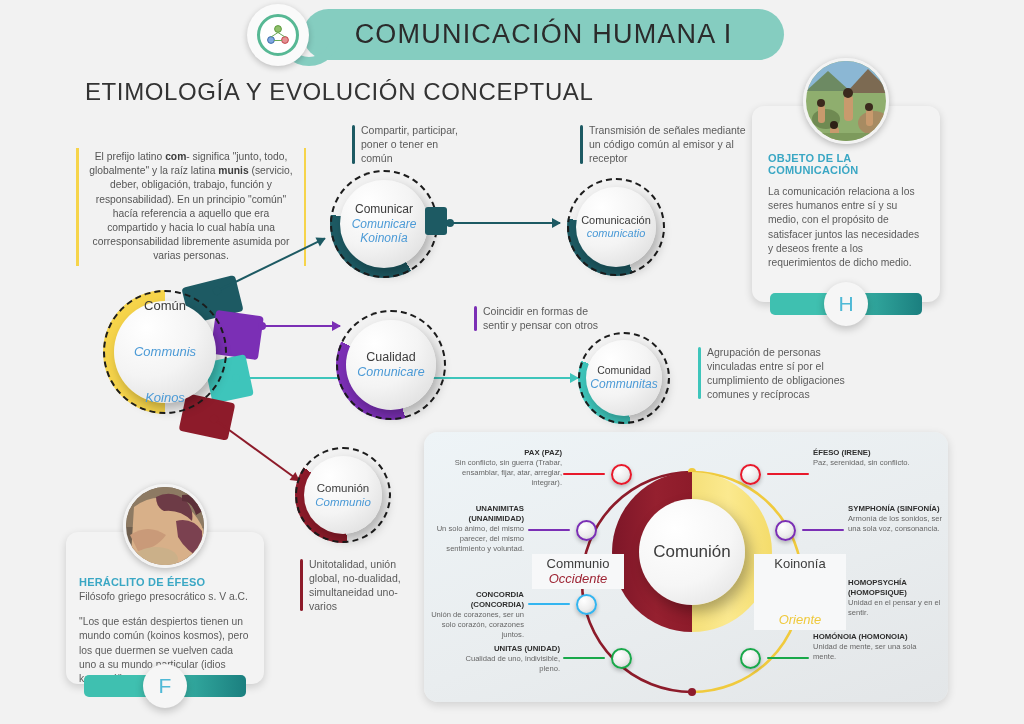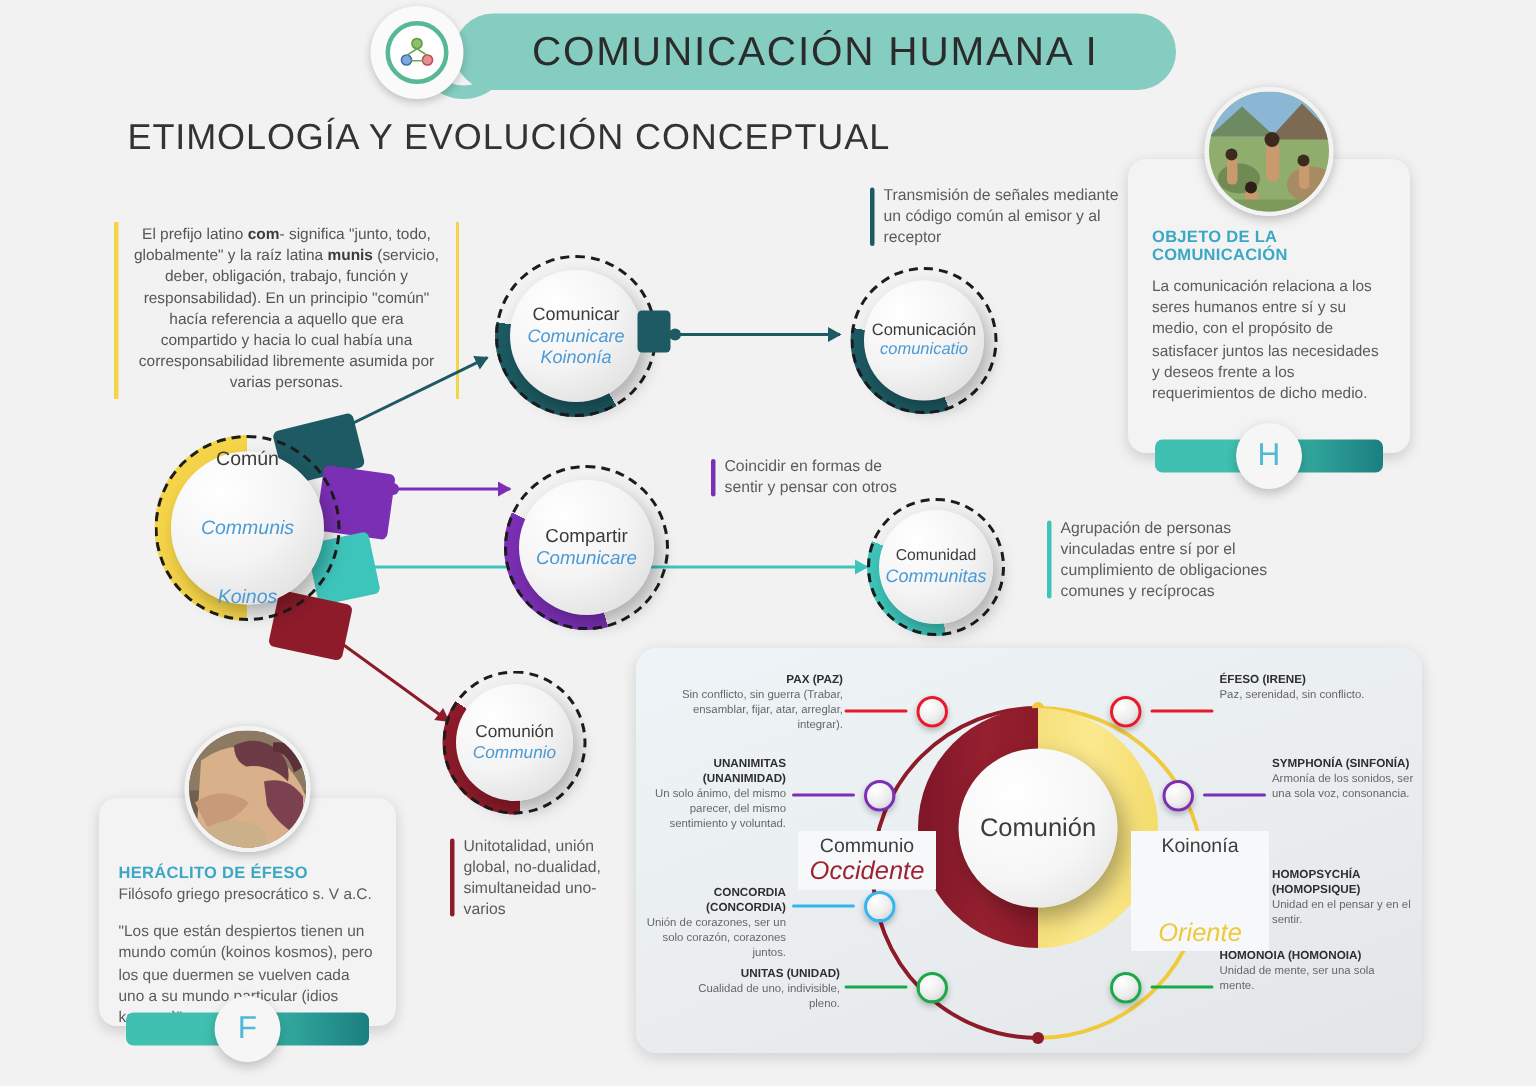--- a/index.html
+++ b/index.html
@@ -158,21 +158,21 @@
     background: radial-gradient(circle at 34% 28%, #fff 0%, #f6f6f6 55%, #dedede 100%);
     box-shadow: 5px 7px 14px rgba(0,0,0,.3);
     display: flex; align-items: center; justify-content: center;
     font-size: 17px; color: #3c3c3c;
   }
   .side-lab {
     position: absolute; background: #f7f8f9; padding: 2px 7px;
     text-align: center; line-height: 1.18; z-index: 4;
   }
   .side-lab .a { font-size: 13px; color: #3d3d3d; }
-  .side-lab .b { font-size: 17px; font-style: italic; }
+  .side-lab .b { font-size: 13px; font-style: italic; }
 </style>
 </head>
 <body>
 
 <div class="stage">
 
   <div class="hdr-arc"></div>
   <div class="hdr-pill">
     <span class="hdr-title">COMUNICACIÓN HUMANA I</span>
   </div>
@@ -185,20 +185,21 @@
         <path d="M15 12.5 L8 17 M15 12.5 L22 17 M11 20.5 L19 20.5" stroke="#6aa85a" stroke-width="1" fill="none"></path>
       </svg>
     </span>
   </div>
   <div class="subtitle">ETIMOLOGÍA Y EVOLUCIÓN CONCEPTUAL</div>
 
   <div class="latin-box">
     <span>El prefijo latino </span><b>com</b><span>- significa "junto, todo, globalmente" y la raíz latina </span><b>munis</b><span> (servicio, deber, obligación, trabajo, función y responsabilidad). En un principio "común" hacía referencia a aquello que era compartido y hacia lo cual había una  corresponsabilidad libremente asumida por varias personas.</span>
   </div>
 
+  <div class="blurb" style="left:352px; top:124px; width:120px; --bar:#1d5a63;">Compartir, participar, poner o tener en común</div>
   <div class="blurb" style="left:474px; top:305px; width:140px; --bar:#7b2fb5;">Coincidir en formas de sentir y pensar con otros</div>
   <div class="blurb" style="left:580px; top:124px; width:180px; --bar:#1d5a63;">Transmisión de señales mediante un código común al emisor y al receptor</div>
   <div class="blurb" style="left:698px; top:346px; width:160px; --bar:#3ec5bb;">Agrupación de personas vinculadas entre sí por el cumplimiento de obligaciones comunes y recíprocas</div>
   <div class="blurb" style="left:300px; top:558px; width:110px; --bar:#8d1b2a;">Unitotalidad, unión global, no-dualidad, simultaneidad uno-varios</div>
 
   <div class="node" style="left:330px; top:170px; width:108px; height:108px;">
     <div class="arc" style="background:conic-gradient(from 150deg,#1d5a63 0deg 130deg,transparent 130deg 360deg);"></div>
     <div class="dash"></div>
     <div class="core" style="left:10px; top:10px; width:88px; height:88px;">
       <span class="t1" style="font-size:12px;">Comunicar</span>
@@ -238,21 +239,21 @@
   <div class="conn" style="left:214px; top:418px; width:105px; background:#8d1b2a; --c:#8d1b2a; transform:rotate(36deg); transform-origin:left center;"></div>
 
   <div class="conn" style="left:262px; top:325px; width:78px; background:#7b2fb5; --c:#7b2fb5;"></div>
 
   <div class="conn" style="left:236px; top:377px; width:342px; background:#3ec5bb; --c:#3ec5bb;"></div>
 
   <div class="node" style="left:336px; top:310px; width:110px; height:110px;">
     <div class="arc" style="background:conic-gradient(from 165deg,#7b2fb5 0deg 130deg,transparent 130deg 360deg);"></div>
     <div class="dash"></div>
     <div class="core" style="left:10px; top:10px; width:90px; height:90px;">
-      <span class="t1" style="font-size:12.5px;">Compartir</span>
+      <span class="t1" style="font-size:12.5px;">Cualidad</span>
       <span class="t2" style="font-size:12.5px;">Comunicare</span>
     </div>
   </div>
 
   <div class="node" style="left:578px; top:332px; width:92px; height:92px;">
     <div class="arc" style="background:conic-gradient(from 172deg,#3ec5bb 0deg 120deg,transparent 120deg 360deg);"></div>
     <div class="dash"></div>
     <div class="core" style="left:8px; top:8px; width:76px; height:76px;">
       <span class="t1" style="font-size:10.5px;">Comunidad</span>
       <span class="t2" style="font-size:12px;">Communitas</span>

